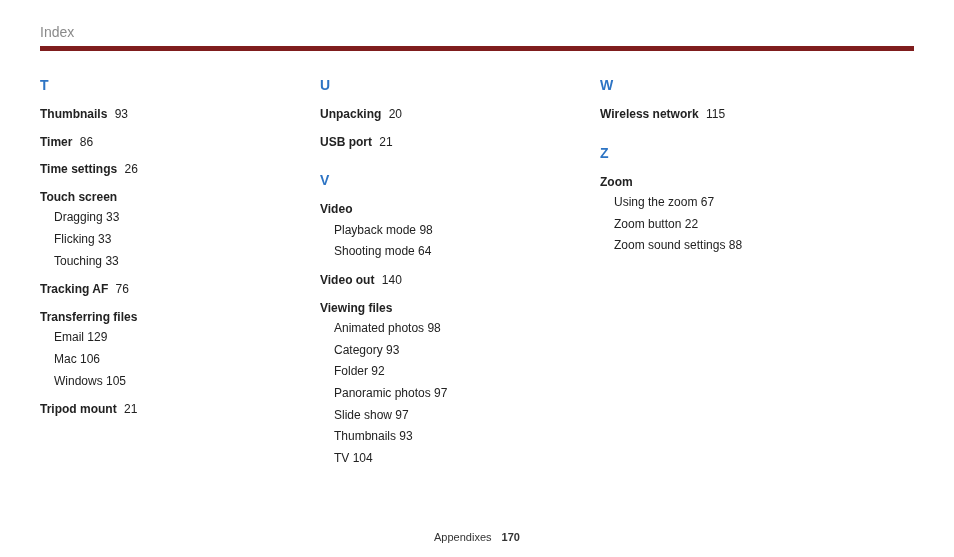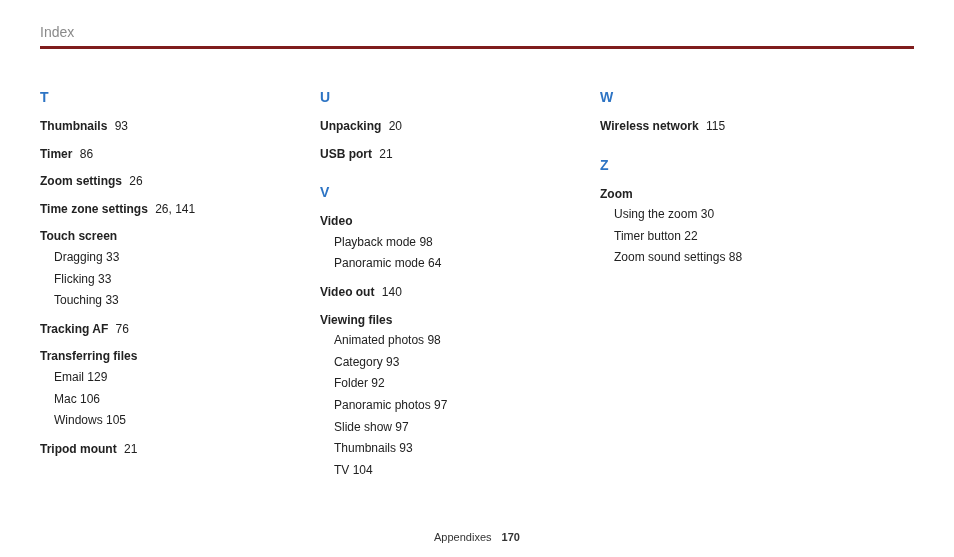--- a/index.html
+++ b/index.html
@@ -8,22 +8,22 @@
     font-family:"Segoe UI",Arial,sans-serif;
     color:#222;
     background:#fff;
     position:relative;
     box-sizing:border-box;
     padding:24px 40px 0 40px;
   }
   .hdr{
     font-size:14px;color:#8a8a8a;
     padding-bottom:6px;
-    border-bottom:3px solid #7f1d1d;
-    margin-bottom:40px;
+    border-bottom:5px solid #7f1d1d;
+    margin-bottom:26px;
   }
   .cols{display:flex;gap:60px;}
   .col{flex:0 0 220px;}
   .sec{margin-bottom:22px;}
   .letter{
     color:#2d74c4;font-weight:700;font-size:14px;
     margin-bottom:14px;
   }
   .entry{
     font-size:12px;line-height:1.3;
@@ -47,49 +47,48 @@
 <div class="hdr">
   <span>Index</span>
 </div>
 
 <div class="cols">
   <div class="col" id="c1">
       <div class="sec">
         <div class="letter">T</div>
         <div class="entry"><span class="term">Thumbnails</span><span class="page">  93</span></div>
         <div class="entry"><span class="term">Timer</span><span class="page">  86</span></div>
-        <div class="entry"><span class="term">Zoom settings</span><span class="page">  26</span></div>
-        <div class="entry"><span class="term">Time zone settings</span><span class="page">  26,  141</span></div>
+        <div class="entry"><span class="term">Time settings</span><span class="page">  26</span></div>
         <div class="entry"><span class="term">Touch screen</span><div class="sub"><span>Dragging</span><span>  33</span></div><div class="sub"><span>Flicking</span><span>  33</span></div><div class="sub"><span>Touching</span><span>  33</span></div></div>
         <div class="entry"><span class="term">Tracking AF</span><span class="page">  76</span></div>
         <div class="entry"><span class="term">Transferring files</span><div class="sub"><span>Email</span><span>  129</span></div><div class="sub"><span>Mac</span><span>  106</span></div><div class="sub"><span>Windows</span><span>  105</span></div></div>
         <div class="entry"><span class="term">Tripod mount</span><span class="page">  21</span></div>
       </div>
     </div>
   <div class="col" id="c2">
       <div class="sec">
         <div class="letter">U</div>
         <div class="entry"><span class="term">Unpacking</span><span class="page">  20</span></div>
         <div class="entry"><span class="term">USB port</span><span class="page">  21</span></div>
       </div>
       <div class="sec">
         <div class="letter">V</div>
-        <div class="entry"><span class="term">Video</span><div class="sub"><span>Playback mode</span><span>  98</span></div><div class="sub"><span>Panoramic mode</span><span>  64</span></div></div>
+        <div class="entry"><span class="term">Video</span><div class="sub"><span>Playback mode</span><span>  98</span></div><div class="sub"><span>Shooting mode</span><span>  64</span></div></div>
         <div class="entry"><span class="term">Video out</span><span class="page">  140</span></div>
         <div class="entry"><span class="term">Viewing files</span><div class="sub"><span>Animated photos</span><span>  98</span></div><div class="sub"><span>Category</span><span>  93</span></div><div class="sub"><span>Folder</span><span>  92</span></div><div class="sub"><span>Panoramic photos</span><span>  97</span></div><div class="sub"><span>Slide show</span><span>  97</span></div><div class="sub"><span>Thumbnails</span><span>  93</span></div><div class="sub"><span>TV</span><span>  104</span></div></div>
       </div>
     </div>
   <div class="col" id="c3">
       <div class="sec">
         <div class="letter">W</div>
         <div class="entry"><span class="term">Wireless network</span><span class="page">  115</span></div>
       </div>
       <div class="sec">
         <div class="letter">Z</div>
-        <div class="entry"><span class="term">Zoom</span><div class="sub"><span>Using the zoom</span><span>  30</span></div><div class="sub"><span>Timer button</span><span>  22</span></div><div class="sub"><span>Zoom sound settings</span><span>  88</span></div></div>
+        <div class="entry"><span class="term">Zoom</span><div class="sub"><span>Using the zoom</span><span>  67</span></div><div class="sub"><span>Zoom button</span><span>  22</span></div><div class="sub"><span>Zoom sound settings</span><span>  88</span></div></div>
       </div>
     </div>
 </div>
 
 <div class="footer">
   <span>Appendixes</span>
   <span class="pn">170</span>
 </div>
 
 </body></html>

